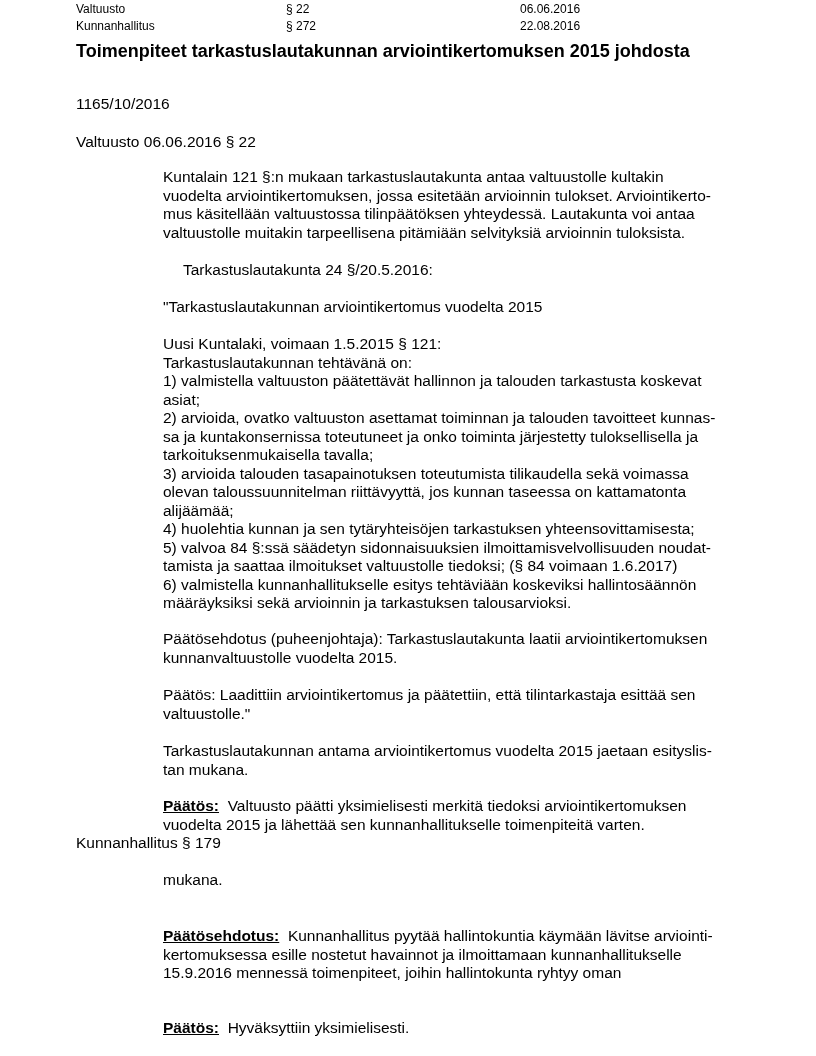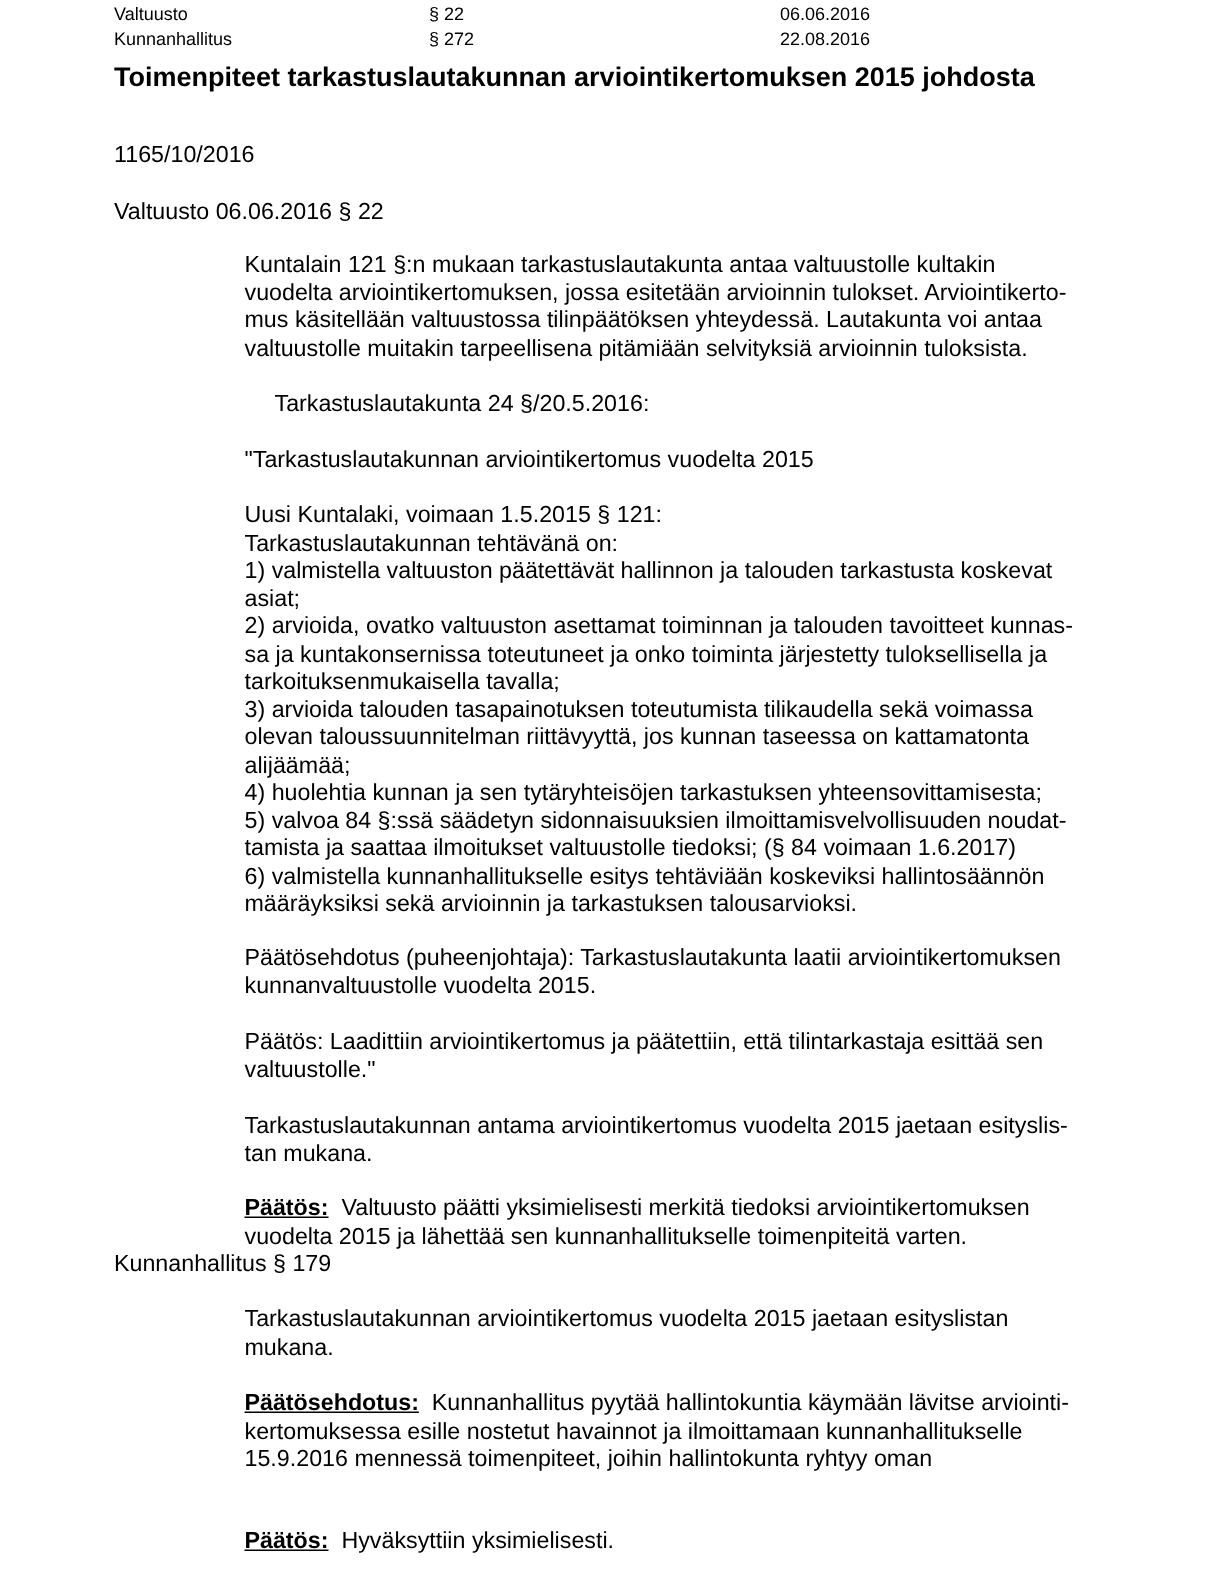--- a/index.html
+++ b/index.html
@@ -78,21 +78,20 @@
 </div>
 
 <div class="para" style="top:797px;">
   <div><span class="u">Päätös:</span>&nbsp; <span>Valtuusto päätti yksimielisesti merkitä tiedoksi arviointikertomuksen</span></div>
   <div>vuodelta 2015 ja lähettää sen kunnanhallitukselle toimenpiteitä varten.</div>
 </div>
 
 <div class="abs" style="left:76px; top:834px;">Kunnanhallitus § 179</div>
 
 <div class="para" style="top:871px;">
-  <div>Tarkastuslautakunnan arviointikertomus vuodelta 2015 jaetaan esityslistan</div>
   <div>mukana.</div>
 </div>
 
 <div class="para" style="top:927px;">
   <div><span class="u">Päätösehdotus:</span>&nbsp; <span>Kunnanhallitus pyytää hallintokuntia käymään lävitse arviointi-</span></div>
   <div>kertomuksessa esille nostetut havainnot ja ilmoittamaan kunnanhallitukselle</div>
   <div>15.9.2016 mennessä toimenpiteet, joihin hallintokunta ryhtyy oman</div>
 </div>
 
 <div class="para" style="top:1019px;">

